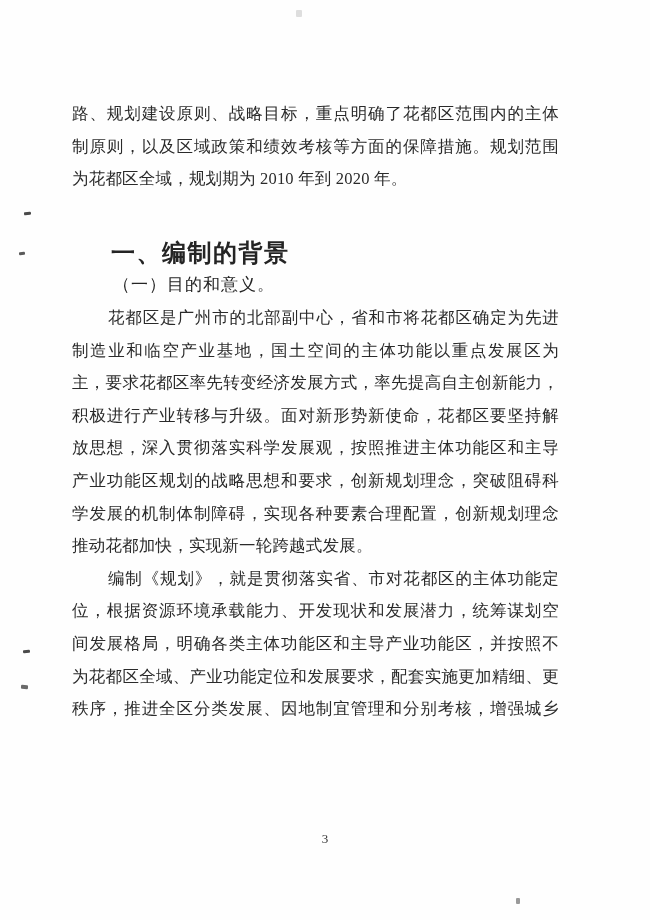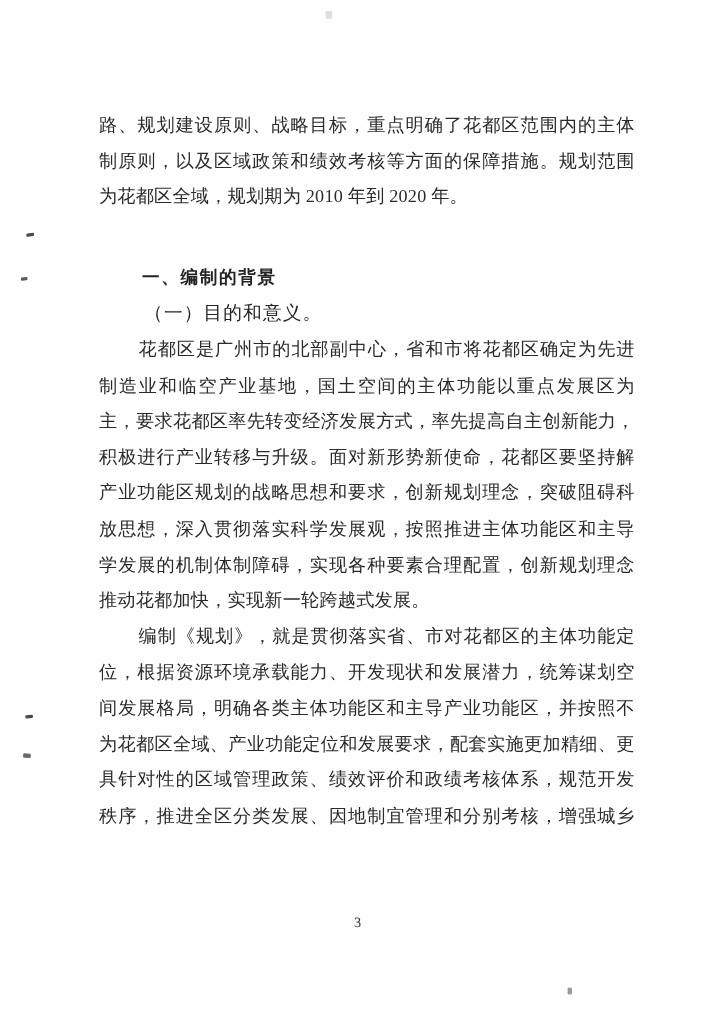--- a/index.html
+++ b/index.html
@@ -11,21 +11,21 @@
     position: relative;
     width: 650px;
     height: 920px;
     background: #fefefe;
     overflow: hidden;
     font-family: "Liberation Serif", "DejaVu Serif", serif;
     color: #2a2a2a;
   }
   .textblock {
     position: absolute;
-    left: 90px;
+    left: 72px;
     top: 98px;
     width: 487px;
   }
   .line {
     font-size: 16.5px;
     line-height: 32.6px;
     height: 32.6px;
     text-align: left;
     letter-spacing: 0.2px;
   }
@@ -33,21 +33,21 @@
     text-align: justify;
     text-align-last: justify;
     text-justify: inter-character;
   }
   .indent {
     text-indent: 36px;
   }
   .heading {
     font-weight: bold;
     font-family: "Liberation Sans", "DejaVu Sans", sans-serif;
-    font-size: 16px;
+    font-size: 24px;
     letter-spacing: 1.5px;
     text-indent: 39px;
     color: #242424;
   }
   .subheading {
     font-weight: normal;
     font-family: "Liberation Sans", "DejaVu Sans", sans-serif;
     font-size: 17px;
     letter-spacing: 1px;
     text-indent: 41px;
@@ -87,30 +87,29 @@
     <div class="line just">制原则，以及区域政策和绩效考核等方面的保障措施。规划范围</div>
     <div class="line">为花都区全域，规划期为 2010 年到 2020 年。</div>
 
     <div class="line heading gap-top">一、编制的背景</div>
     <div class="line subheading">（一）目的和意义。</div>
 
     <div class="line just indent">花都区是广州市的北部副中心，省和市将花都区确定为先进</div>
     <div class="line just">制造业和临空产业基地，国土空间的主体功能以重点发展区为</div>
     <div class="line just">主，要求花都区率先转变经济发展方式，率先提高自主创新能力，</div>
     <div class="line just">积极进行产业转移与升级。面对新形势新使命，花都区要坚持解</div>
+    <div class="line just">放思想，深入贯彻落实科学发展观，按照推进主体功能区和主导</div>
     <div class="line just">产业功能区规划的战略思想和要求，创新规划理念，突破阻碍科</div>
-    <div class="line just">放思想，深入贯彻落实科学发展观，按照推进主体功能区和主导</div>
     <div class="line just">学发展的机制体制障碍，实现各种要素合理配置，创新规划理念</div>
     <div class="line">推动花都加快，实现新一轮跨越式发展。</div>
 
     <div class="line just indent">编制《规划》，就是贯彻落实省、市对花都区的主体功能定</div>
     <div class="line just">位，根据资源环境承载能力、开发现状和发展潜力，统筹谋划空</div>
     <div class="line just">间发展格局，明确各类主体功能区和主导产业功能区，并按照不</div>
     <div class="line just">为花都区全域、产业功能定位和发展要求，配套实施更加精细、更</div>
-    <div class="line just">具针对性的区域管理政策、绩效评价和政绩考核体系，规范开发</div>
     <div class="line just">秩序，推进全区分类发展、因地制宜管理和分别考核，增强城乡</div>
   </div>
 
   <div class="pagenum">3</div>
 
   <div class="artifact a1"></div>
   <div class="artifact a2"></div>
   <div class="artifact a3"></div>
   <div class="artifact a4"></div>
   <div class="artifact a5"></div>

